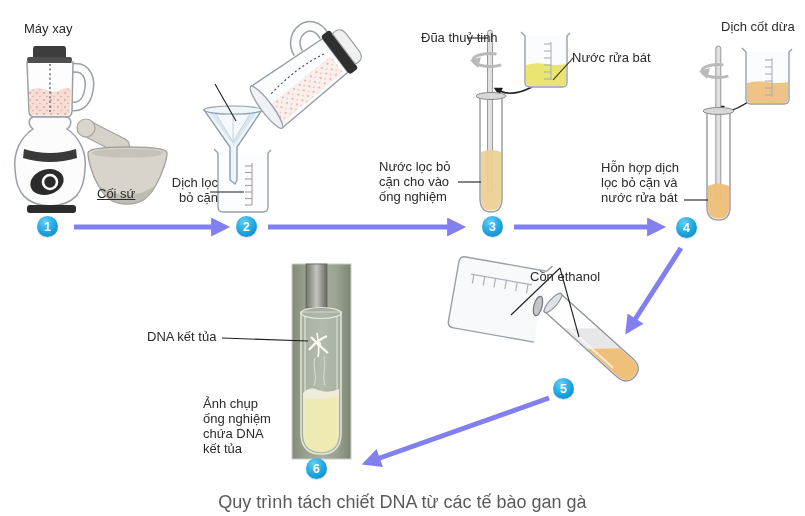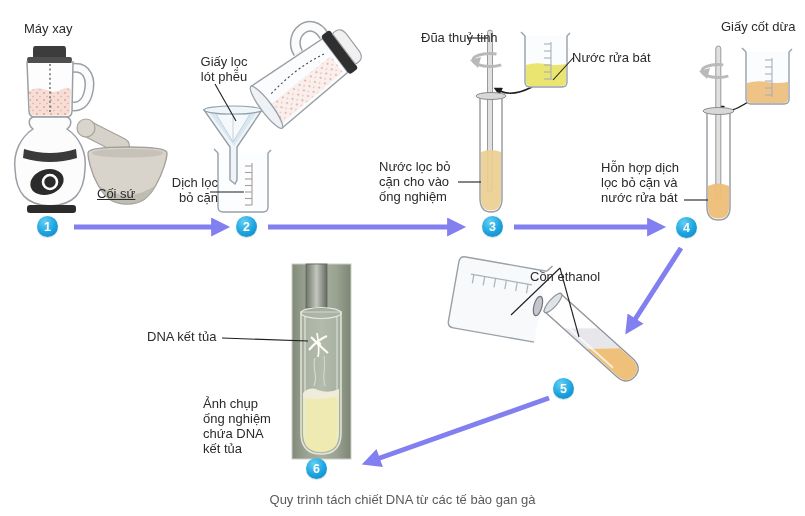--- a/index.html
+++ b/index.html
@@ -9,21 +9,21 @@
   }
   .diagram-svg{position:absolute;left:0;top:0;}
   .lbl{
     position:absolute;font-size:13px;line-height:1.15;color:#2a2a2a;
     white-space:pre-line;
   }
   .lbl.center{text-align:center;}
   .lbl.right{text-align:right;}
   .caption{
     position:absolute;left:0;top:492px;width:100%;text-align:center;
-    font-size:13px;color:#595a5c;
+    font-size:18px;color:#595a5c;
   }
   .badge{
     position:absolute;width:21px;height:21px;border-radius:50%;
     background:radial-gradient(circle at 38% 28%, #63cff2, #1ba3e0 55%, #0d83bd);
     color:#fff;font-size:12.5px;font-weight:bold;
     display:flex;align-items:center;justify-content:center;
     box-shadow:0 1px 1px rgba(0,0,0,.15);
   }
 </style>
 </head>
@@ -226,30 +226,28 @@
     <path d="M458,182 L481,182"></path>
     <path d="M684,200 L708,200"></path>
     <path d="M560,268 L511,315"></path>
     <path d="M560,268 L579,337"></path>
     <path d="M222,338 L308,341"></path>
   </g>
 </svg>
 
 <div class="lbl" style="left:24px;top:22px;">Máy xay</div>
 <div class="lbl" style="left:97px;top:187px;text-decoration:underline;">Cối sứ</div>
-<div class="lbl center" style="left:192px;top:55px;width:64px;">Giấy lọc
-lót phễu</div>
 <div class="lbl right" style="left:156px;top:176px;width:62px;">Dịch lọc
 bỏ cặn</div>
 <div class="lbl" style="left:389px;top:31px;margin-left:32px;">Đũa thuỷ tinh</div>
 <div class="lbl" style="left:572px;top:51px;">Nước rửa bát</div>
 <div class="lbl" style="left:379px;top:160px;">Nước lọc bỏ
 cặn cho vào
 ống nghiệm</div>
-<div class="lbl" style="left:721px;top:20px;">Giấy cốt dừa</div>
+<div class="lbl" style="left:721px;top:20px;">Dịch cốt dừa</div>
 <div class="lbl" style="left:601px;top:161px;">Hỗn hợp dịch
 lọc bỏ cặn và
 nước rửa bát</div>
 <div class="lbl" style="left:530px;top:270px;text-align:right;">Cồn ethanol</div>
 <div class="lbl" style="left:147px;top:330px;">DNA kết tủa</div>
 <div class="lbl" style="left:203px;top:397px;">Ảnh chụp
 ống nghiệm
 chứa DNA
 kết tủa</div>
 

